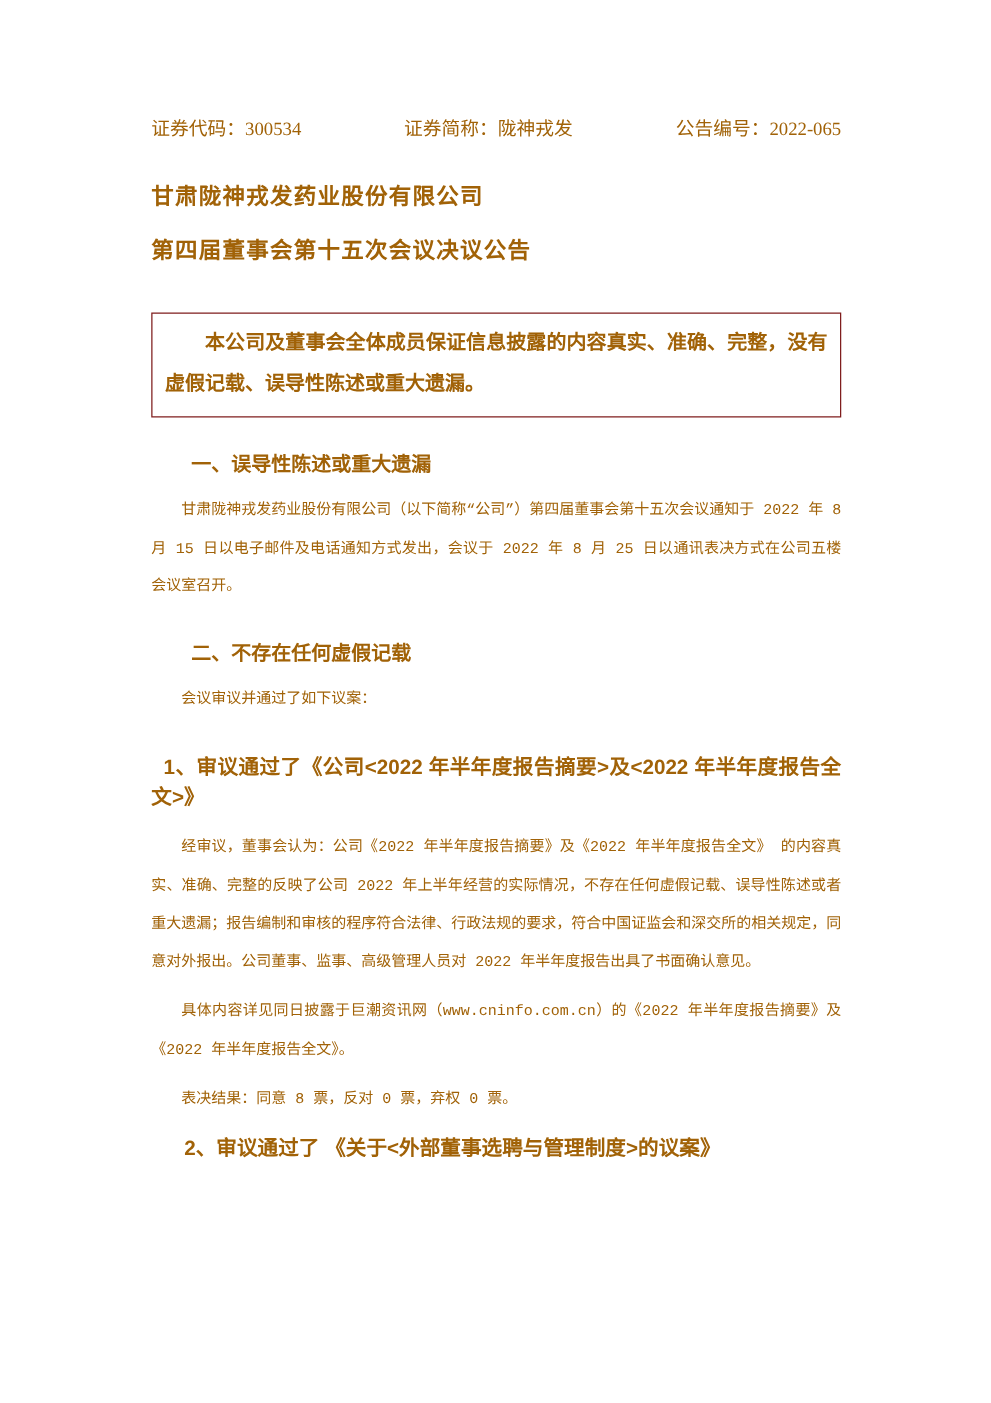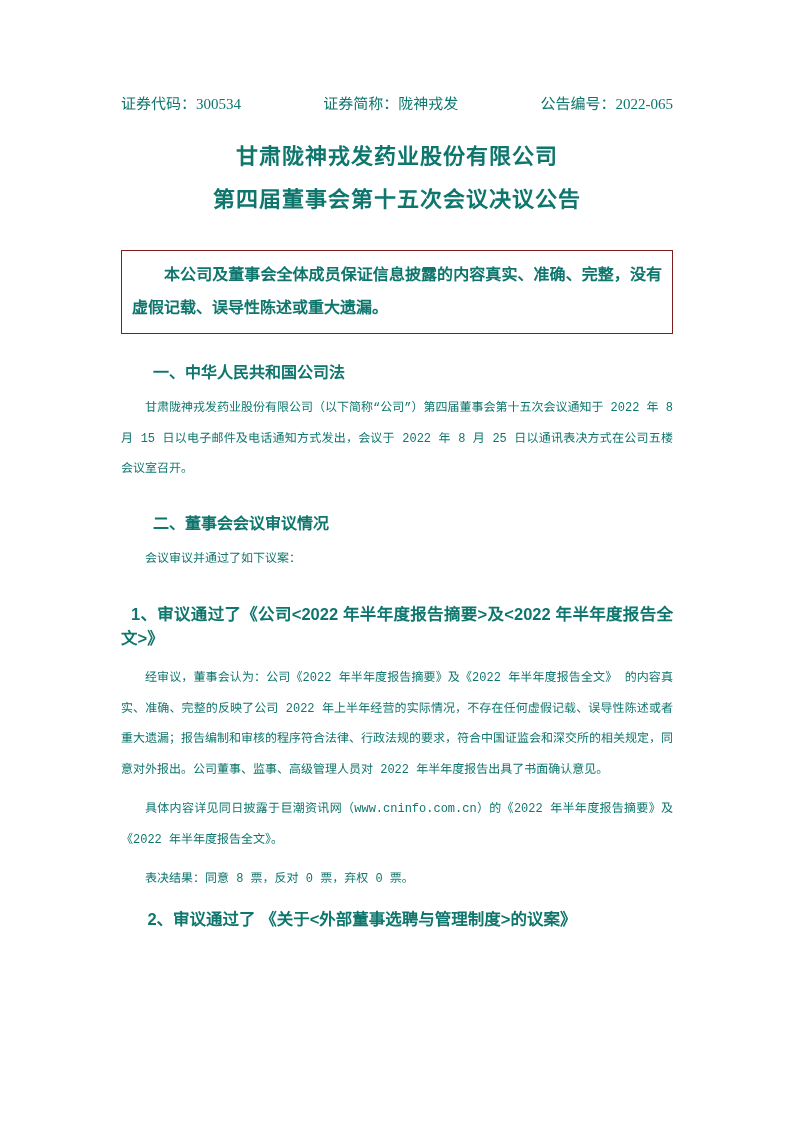--- a/index.html
+++ b/index.html
@@ -6,36 +6,35 @@
     margin: 0;
     padding: 0;
     background: #ffffff;
   }
   .page {
     position: relative;
     width: 793px;
     height: 1122px;
     box-sizing: border-box;
     background: #ffffff;
-    color: #0f766e;
+    color: #a16207;
     padding: 94px 120px 0 121px;
     font-family: "Liberation Serif", "DejaVu Serif", serif;
     overflow: hidden;
   }
   .doc-header {
     display: flex;
     justify-content: space-between;
     font-size: 15px;
     line-height: 20px;
     white-space: nowrap;
   }
   .title {
     margin: 0;
-    text-align: center;
-    font-size: 22px;
+    font-size: 18px;
     line-height: 26px;
     font-weight: bold;
     font-family: "Liberation Sans", "DejaVu Sans", sans-serif;
     letter-spacing: 1px;
   }
   .title-1 { margin-top: 30px; }
   .title-2 { margin-top: 17px; }
   .disclaimer-box {
     margin-top: 37px;
     border: 1px solid #7f1d1d;
@@ -89,24 +88,24 @@
     <span>公告编号：2022-065</span>
   </div>
 
   <h1 class="title title-1">甘肃陇神戎发药业股份有限公司</h1>
   <h1 class="title title-2">第四届董事会第十五次会议决议公告</h1>
 
   <div class="disclaimer-box">
     <p>本公司及董事会全体成员保证信息披露的内容真实、准确、完整，没有虚假记载、误导性陈述或重大遗漏。</p>
   </div>
 
-  <h2 class="sec-heading">一、中华人民共和国公司法</h2>
+  <h2 class="sec-heading">一、误导性陈述或重大遗漏</h2>
   <p class="para">甘肃陇神戎发药业股份有限公司（以下简称“公司”）第四届董事会第十五次会议通知于 2022 年 8 月 15 日以电子邮件及电话通知方式发出，会议于 2022 年 8 月 25 日以通讯表决方式在公司五楼会议室召开。</p>
 
-  <h2 class="sec-heading">二、董事会会议审议情况</h2>
+  <h2 class="sec-heading">二、不存在任何虚假记载</h2>
   <p class="para">会议审议并通过了如下议案：</p>
 
   <h3 class="item-heading item-heading-1">1、审议通过了《公司&lt;2022 年半年度报告摘要&gt;及&lt;2022 年半年度报告全文&gt;》</h3>
   <p class="para para-after-item">经审议，董事会认为：公司《2022 年半年度报告摘要》及《2022 年半年度报告全文》 的内容真实、准确、完整的反映了公司 2022 年上半年经营的实际情况，不存在任何虚假记载、误导性陈述或者重大遗漏；报告编制和审核的程序符合法律、行政法规的要求，符合中国证监会和深交所的相关规定，同意对外报出。公司董事、监事、高级管理人员对 2022 年半年度报告出具了书面确认意见。</p>
   <p class="para">具体内容详见同日披露于巨潮资讯网（www.cninfo.com.cn）的《2022 年半年度报告摘要》及《2022 年半年度报告全文》。</p>
   <p class="para">表决结果：同意 8 票，反对 0 票，弃权 0 票。</p>
 
   <h3 class="item-heading item-heading-2">2、审议通过了 《关于&lt;外部董事选聘与管理制度&gt;的议案》</h3>
 
 </div>

